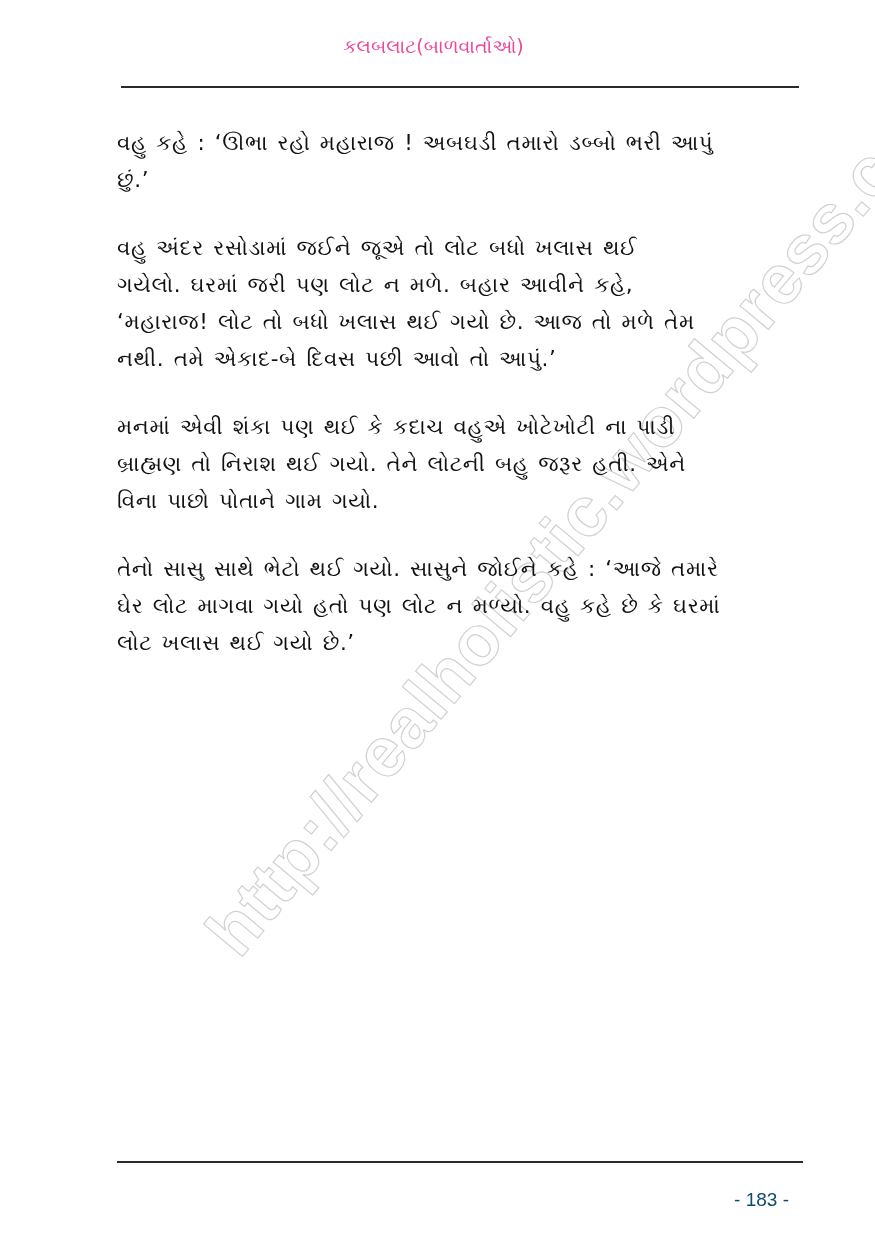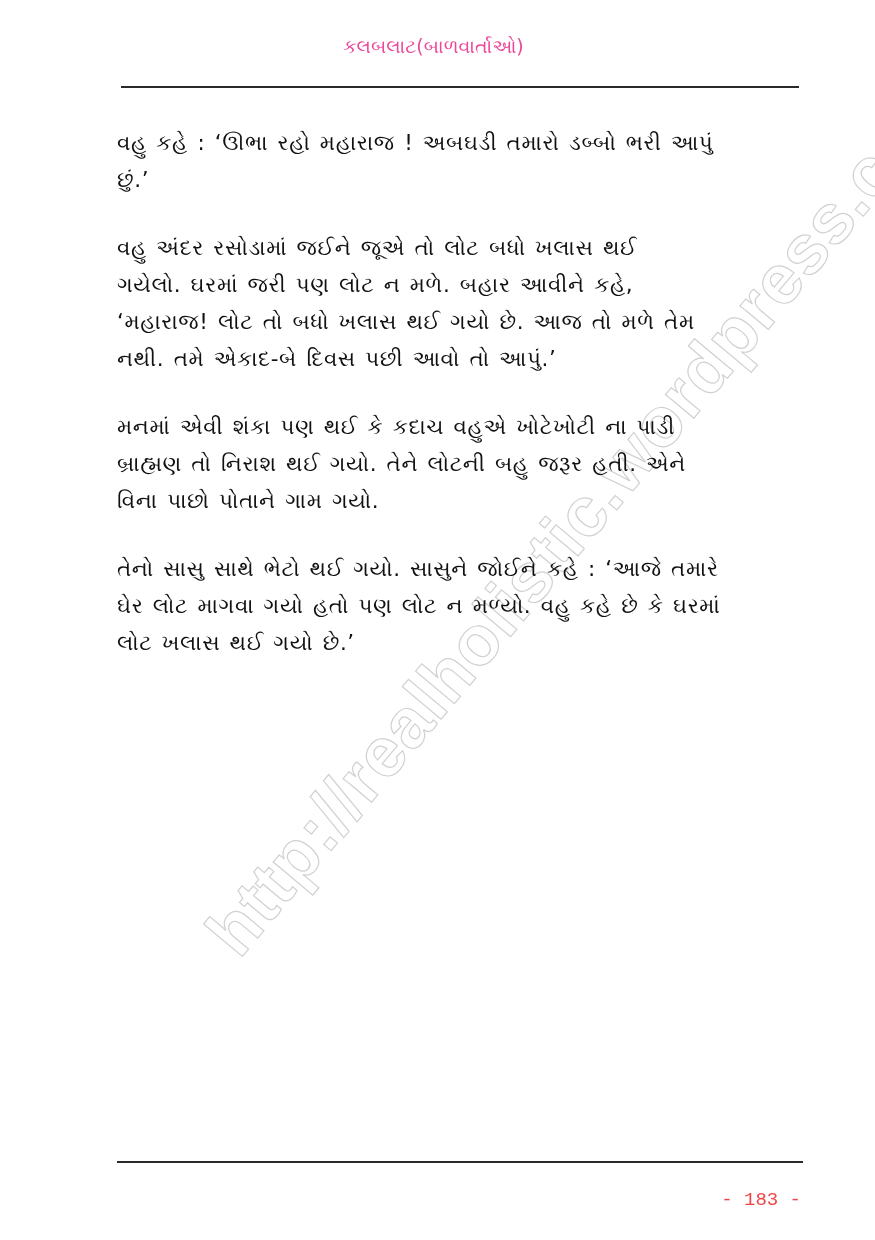--- a/index.html
+++ b/index.html
@@ -47,24 +47,24 @@
       letter-spacing: 0.6px;
       word-spacing: 2px;
     }
     .line {
       display: block;
       white-space: nowrap;
     }
     .page-number {
       position: absolute;
       top: 1189px;
-      right: 74px;
-      font-family: Liberation Mono, monospace;
+      right: 86px;
+      font-family: Liberation Sans, sans-serif;
       font-size: 19px;
-      color: #ef4444;
+      color: #0c4a6e;
     }
     .watermark {
       position: absolute;
       left: 60px;
       top: 560px;
       width: 900px;
       transform: rotate(-50deg);
       transform-origin: center center;
       font-family: "Liberation Sans", sans-serif;
       font-size: 70px;

